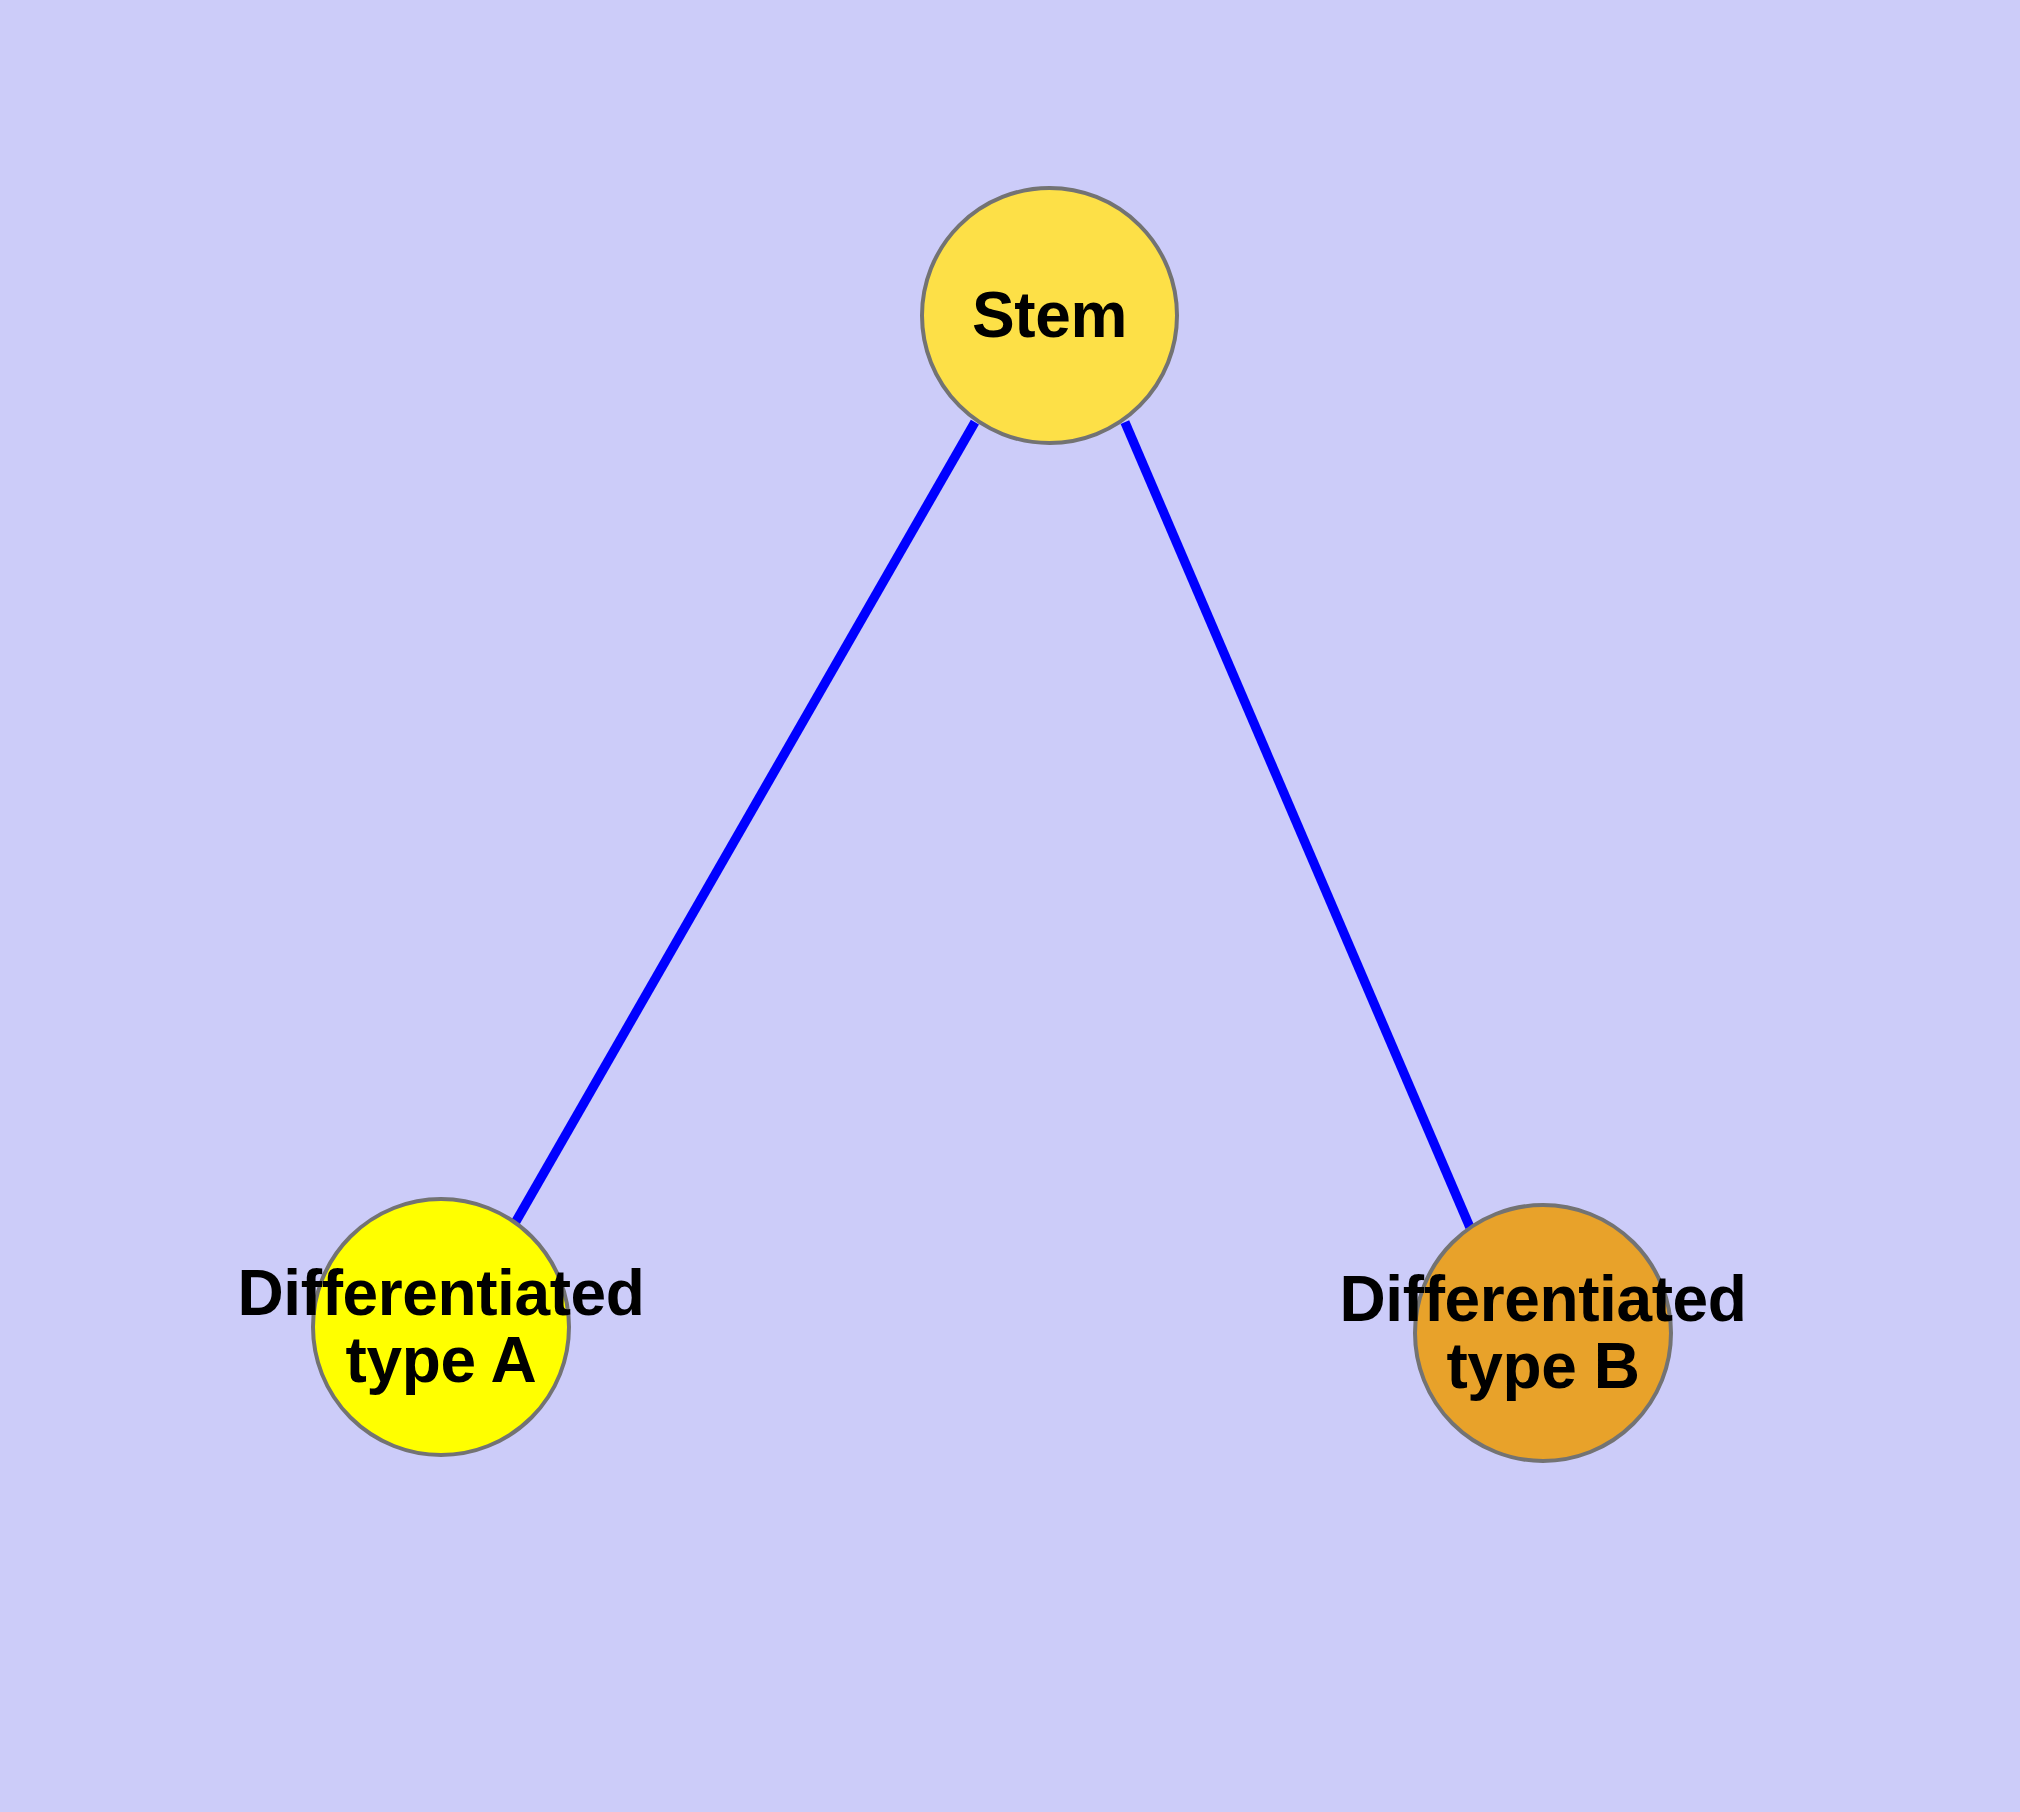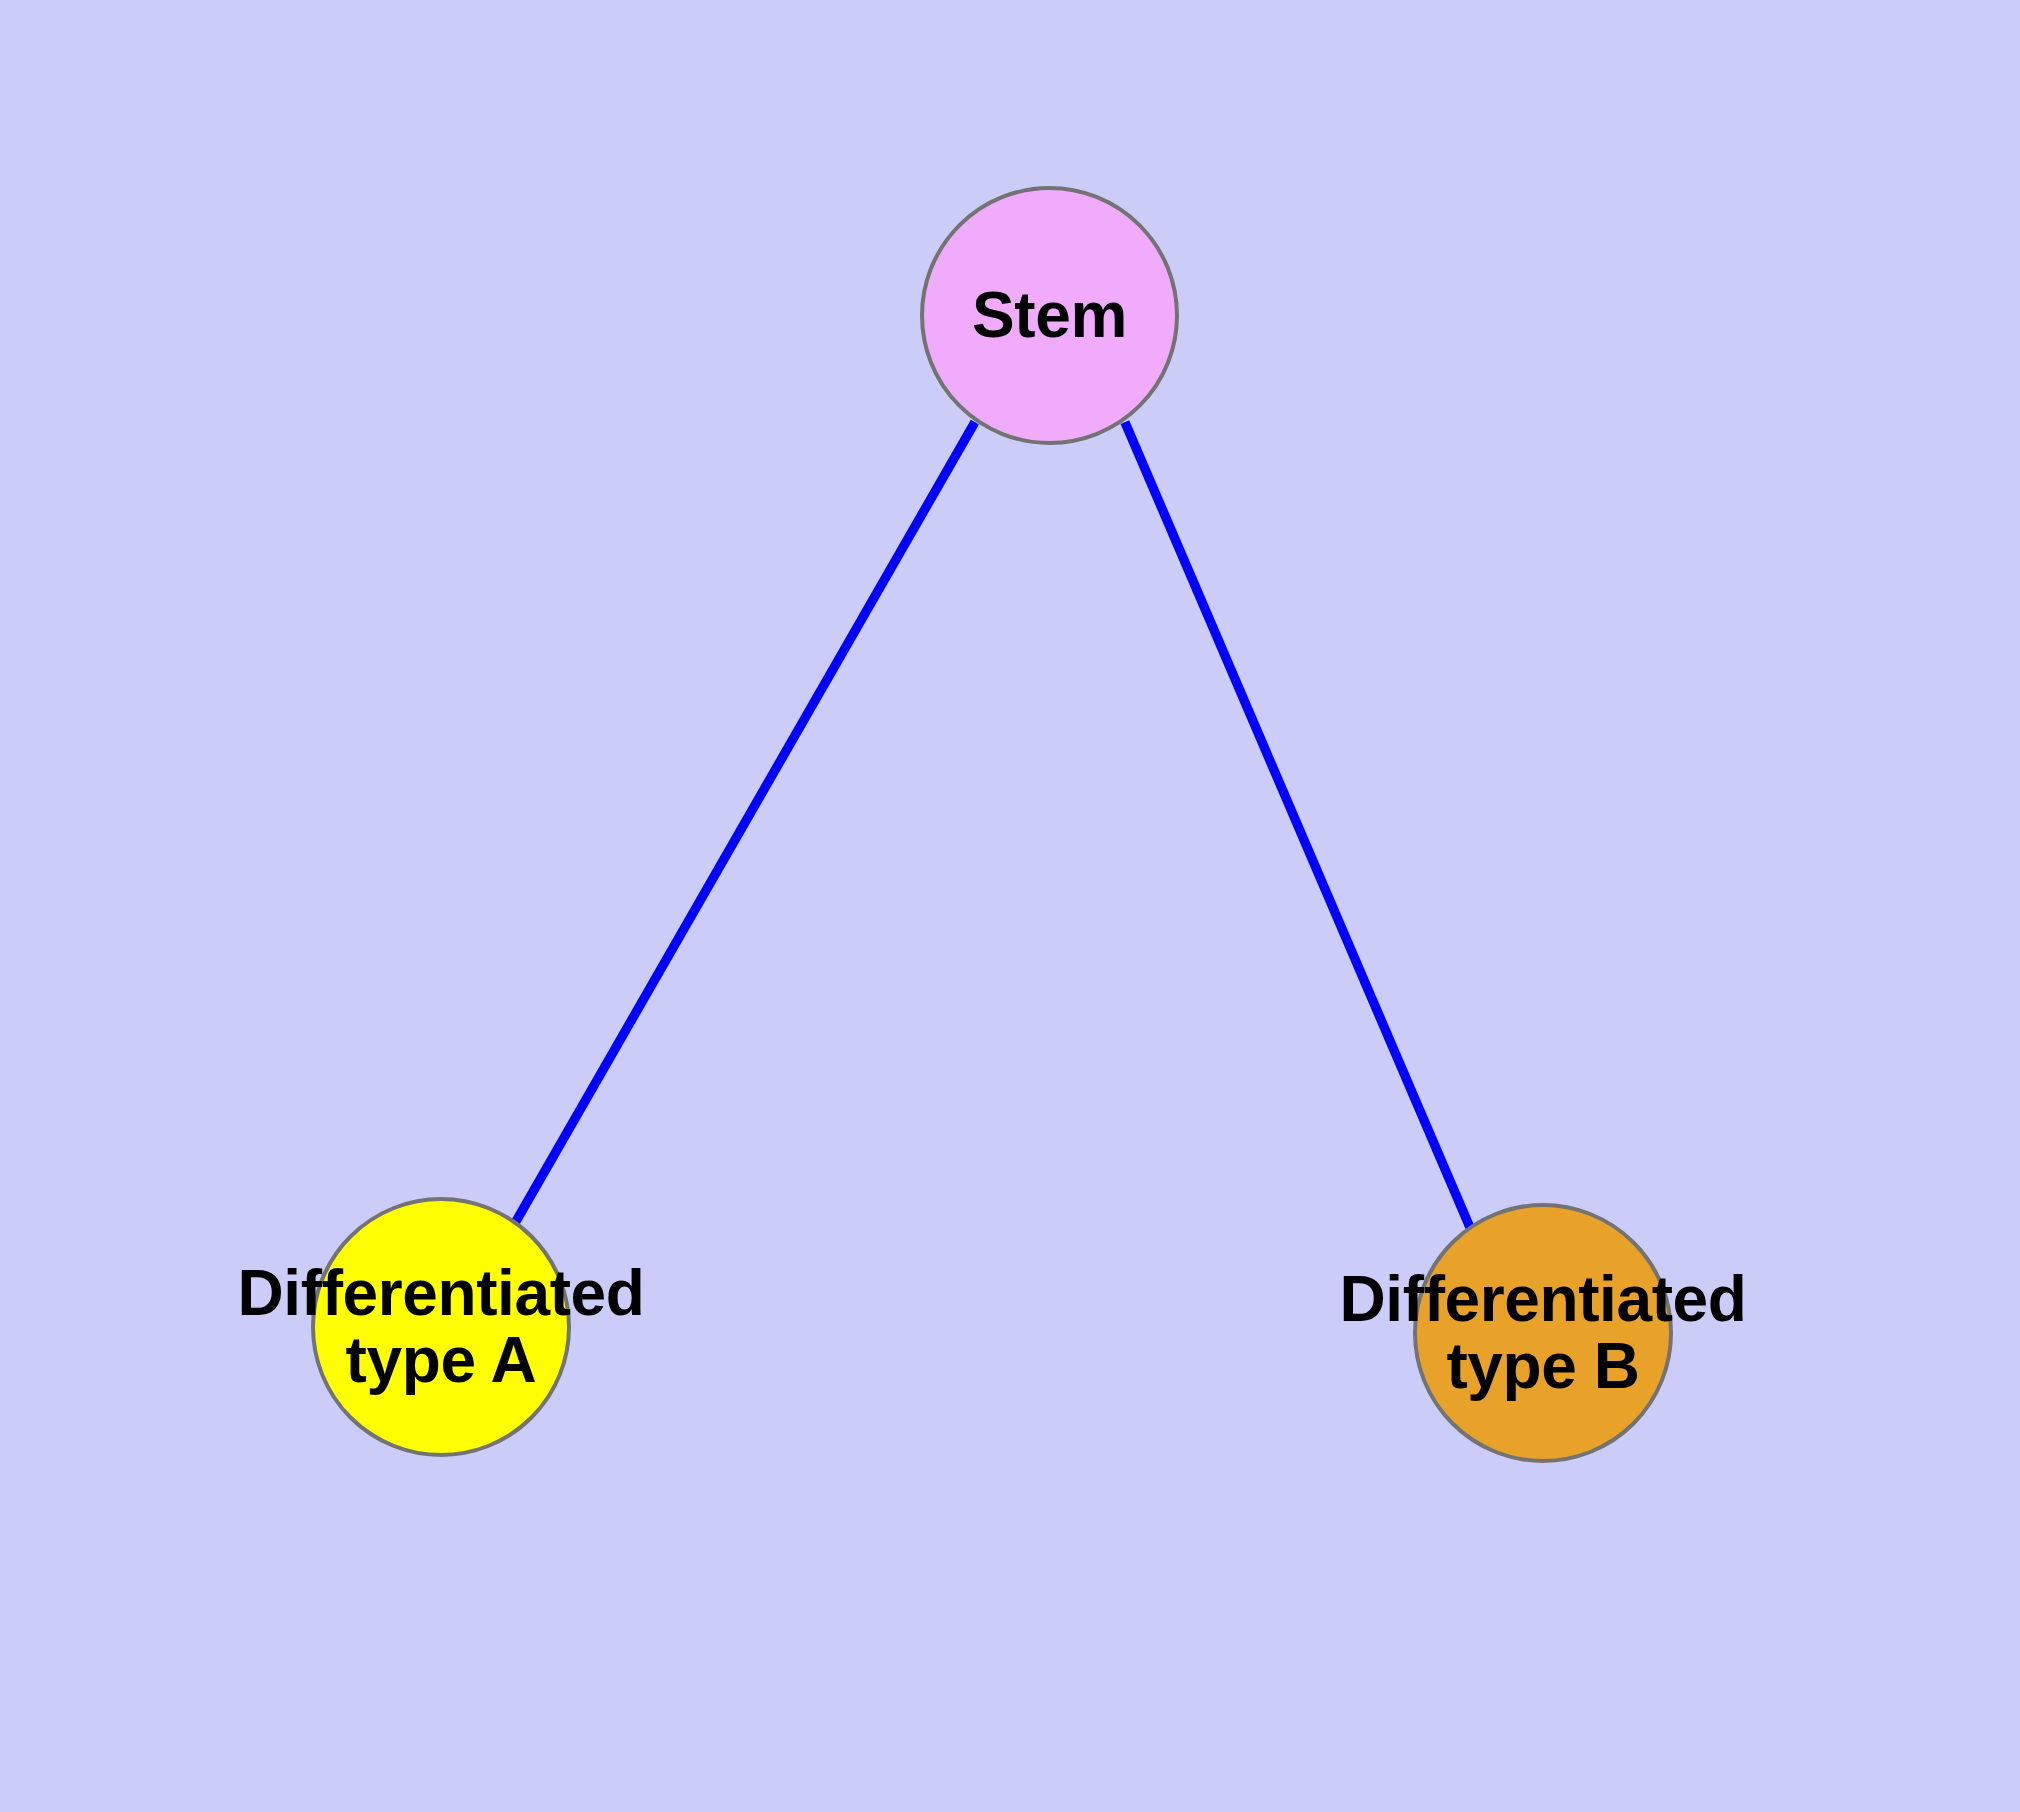--- a/index.html
+++ b/index.html
@@ -68,21 +68,21 @@
 </head>
 <body>
 
 <div id="graph-canvas">
 
   <svg id="edge-layer" viewBox="0 0 2384 2138" width="2021" height="1812" xmlns="http://www.w3.org/2000/svg">
     <line x1="1150" y1="498" x2="608" y2="1442" stroke="#0000ff" stroke-width="11" stroke-linecap="butt"></line>
     <line x1="1327" y1="498" x2="1734" y2="1448" stroke="#0000ff" stroke-width="11" stroke-linecap="butt"></line>
   </svg>
 
-  <div class="node" id="node-stem" style="background:#f0abfc;">
+  <div class="node" id="node-stem" style="background:#fde047;">
     <span class="node-label">Stem</span>
   </div>
 
   <div class="node" id="node-diff-a" style="background:#ffff00;">
     <span class="node-label">Differentiated
 type A</span>
   </div>
 
   <div class="node" id="node-diff-b" style="background:#e8a22a;">
     <span class="node-label">Differentiated

